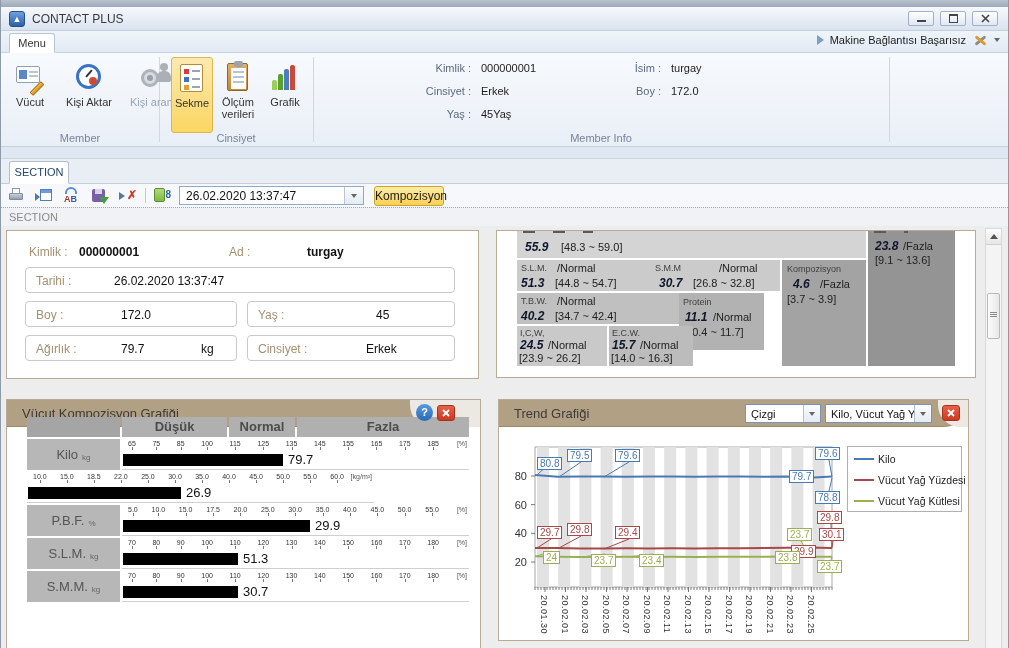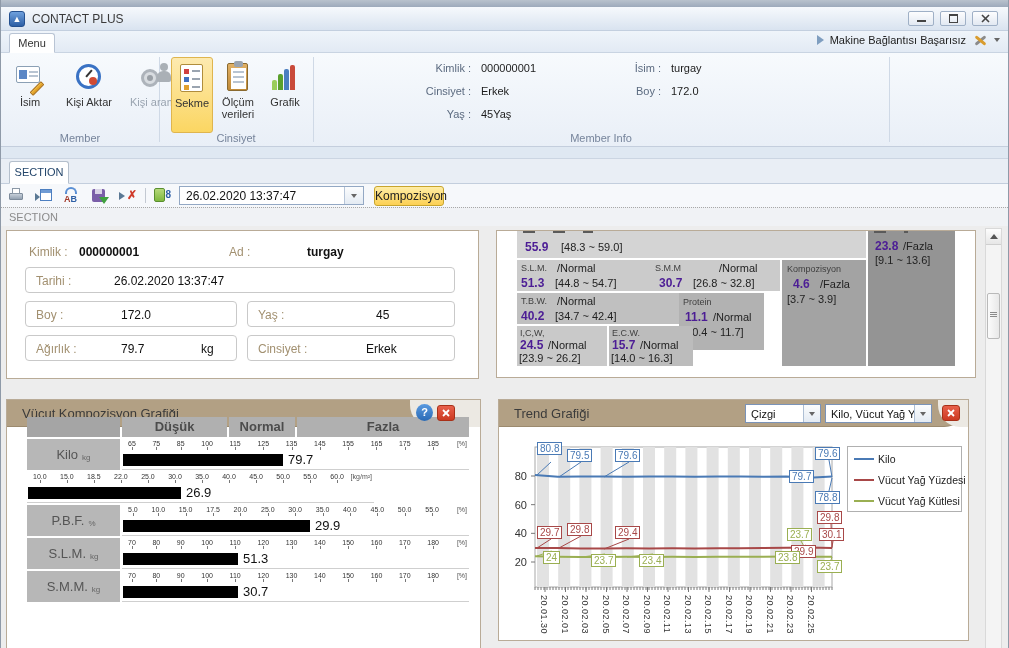--- a/index.html
+++ b/index.html
@@ -118,21 +118,21 @@
   
   .f-lbl { position:absolute; font-size:12px; color:#a29070; }
   .f-val { position:absolute; font-size:12px; color:#111; }
   .f-box { position:absolute; height:26px; border:1px solid #c9c9c9; border-radius:4px; background:#fff; }
   
   .bt-cell { position:absolute; overflow:hidden; }
   .bt-sliver { position:absolute; top:0; left:6px; height:2px; width:70px;
                background:repeating-linear-gradient(90deg,#5a5a5a 0 12px, transparent 12px 30px); }
   .bt-small { font-size:9px; color:#3f3f3f; }
   .bt-status { font-size:11px; color:#222; }
-  .bt-val { font-size:12px; font-weight:bold; color:#4c1d95; }
+  .bt-val { font-size:12px; font-weight:bold; color:#0f172a;font-style:italic; }
   .bt-range { font-size:11px; color:#222; }
   .bt-cell span { position:absolute; white-space:nowrap; }
   
   .bc-table { position:absolute; left:20px; top:17px; width:442px; font-size:0; }
   .bc-hrow, .bc-row { display:flex; gap:2px; margin-bottom:2px; }
   .bc-hcell { height:20px; background:#b0b0b0; color:#4c4c4c; font-size:13px; font-weight:bold;
               text-align:center; line-height:20px; }
   .bc-hcell.first { background:#a5a5a5; }
   .bc-label { width:93px; height:31px; background:#b7b7b7; color:#555; font-size:13px;
               display:flex; align-items:center; justify-content:center; gap:4px; }
@@ -216,21 +216,21 @@
     <div class="rib-sep" style="left:888px"></div>
 
     <div class="rib-btn" style="left:6px;width:46px">
       <div class="ico32">
           <span class="ic-card">
             <i></i>
             <b></b>
           </span>
           <span class="ic-pencil"></span>
         </div>
-      <div class="cap">İsim</div>
+      <div class="cap">Vücut</div>
     </div>
     <div class="rib-btn" style="left:56px;width:64px">
       <div class="ico32">
           <span class="ic-gauge">
             <i></i>
             <b></b>
           </span>
         </div>
       <div class="cap">Kişi Aktar</div>
     </div>
@@ -640,21 +640,21 @@
           <div class="xdate" style="left:122.0px;top:168px">20.02.07</div>
           <div class="xdate" style="left:142.5px;top:168px">20.02.09</div>
           <div class="xdate" style="left:163.0px;top:168px">20.02.11</div>
           <div class="xdate" style="left:183.5px;top:168px">20.02.13</div>
           <div class="xdate" style="left:204.0px;top:168px">20.02.15</div>
           <div class="xdate" style="left:224.5px;top:168px">20.02.17</div>
           <div class="xdate" style="left:245.0px;top:168px">20.02.19</div>
           <div class="xdate" style="left:265.5px;top:168px">20.02.21</div>
           <div class="xdate" style="left:286.0px;top:168px">20.02.23</div>
           <div class="xdate" style="left:306.5px;top:168px">20.02.25</div>
-          <div class="callout" style="left:38px;top:15px;border-color:#4a7ab5;color:#4a7ab5">80.8</div>
+          <div class="callout" style="left:38px;top:30px;border-color:#4a7ab5;color:#4a7ab5">80.8</div>
           <div class="callout" style="left:68px;top:22px;border-color:#4a7ab5;color:#4a7ab5">79.5</div>
           <div class="callout" style="left:116px;top:22px;border-color:#4a7ab5;color:#4a7ab5">79.6</div>
           <div class="callout" style="left:316px;top:20px;border-color:#4a7ab5;color:#4a7ab5">79.6</div>
           <div class="callout" style="left:290px;top:43px;border-color:#4a7ab5;color:#4a7ab5">79.7</div>
           <div class="callout" style="left:316px;top:64px;border-color:#4a7ab5;color:#4a7ab5">78.8</div>
           <div class="callout" style="left:38px;top:99px;border-color:#a84848;color:#a84848">29.7</div>
           <div class="callout" style="left:68px;top:96px;border-color:#a84848;color:#a84848">29.8</div>
           <div class="callout" style="left:116px;top:99px;border-color:#a84848;color:#a84848">29.4</div>
           <div class="callout" style="left:318px;top:84px;border-color:#a84848;color:#a84848">29.8</div>
           <div class="callout" style="left:320px;top:101px;border-color:#a84848;color:#a84848">30.1</div>

